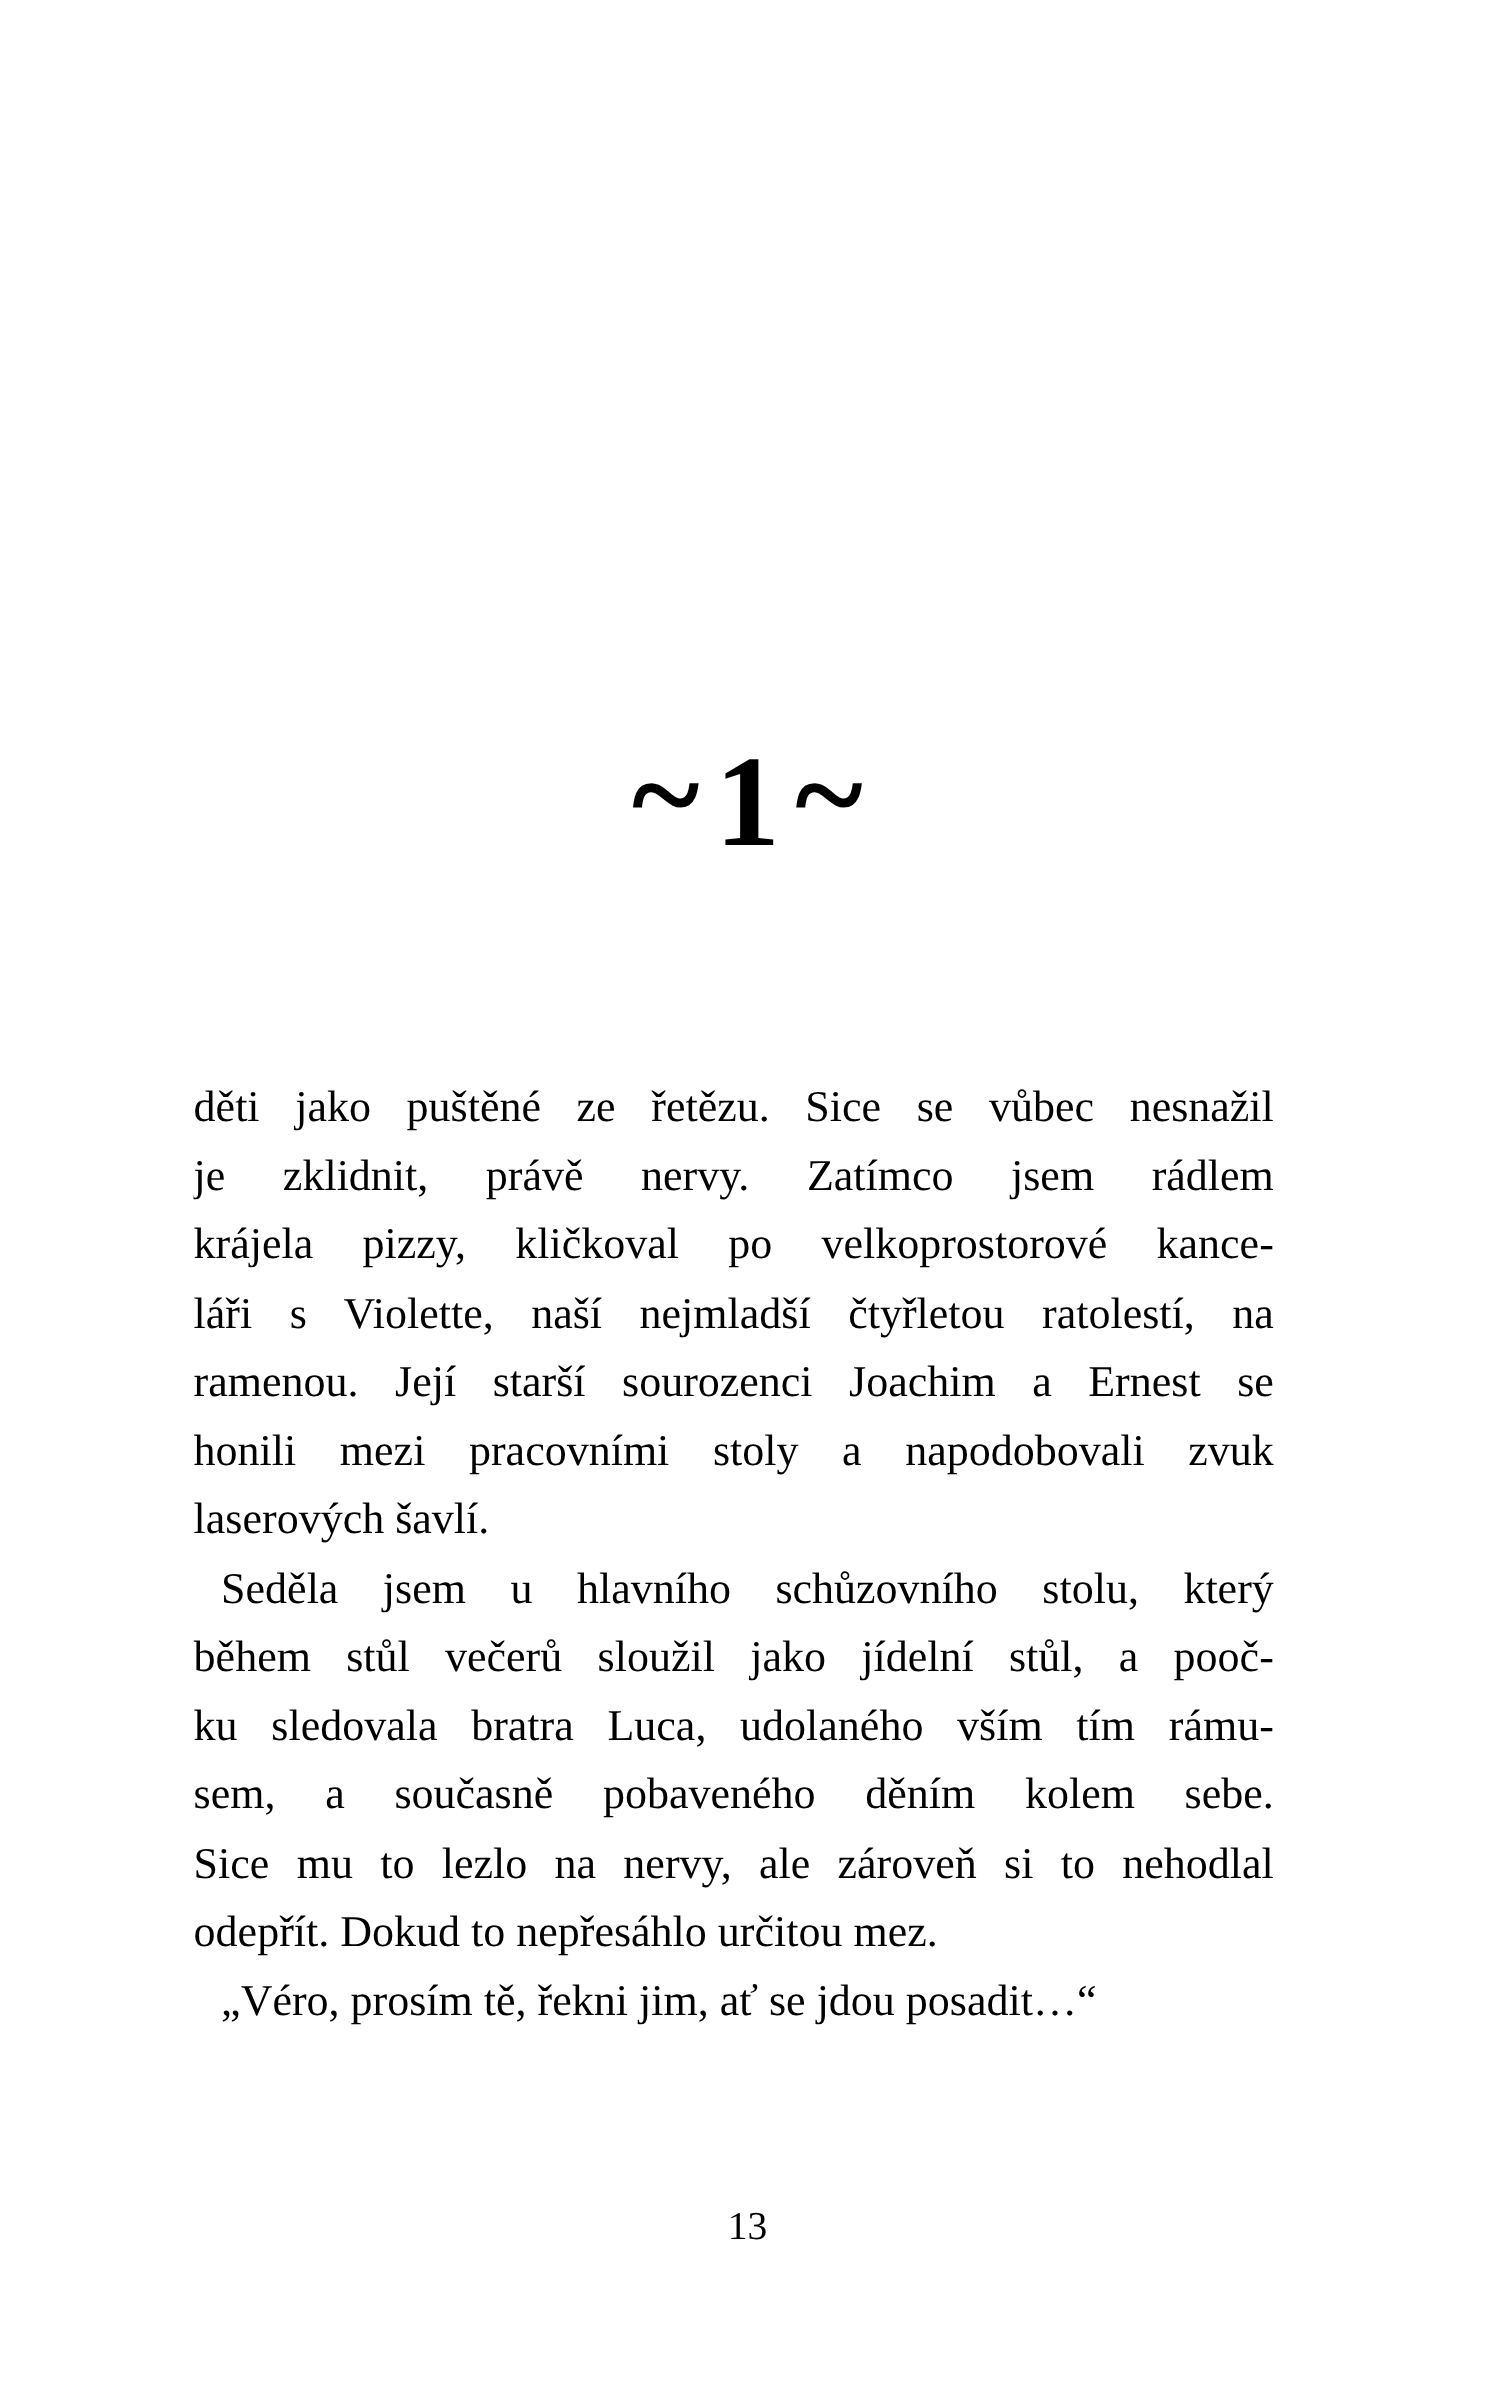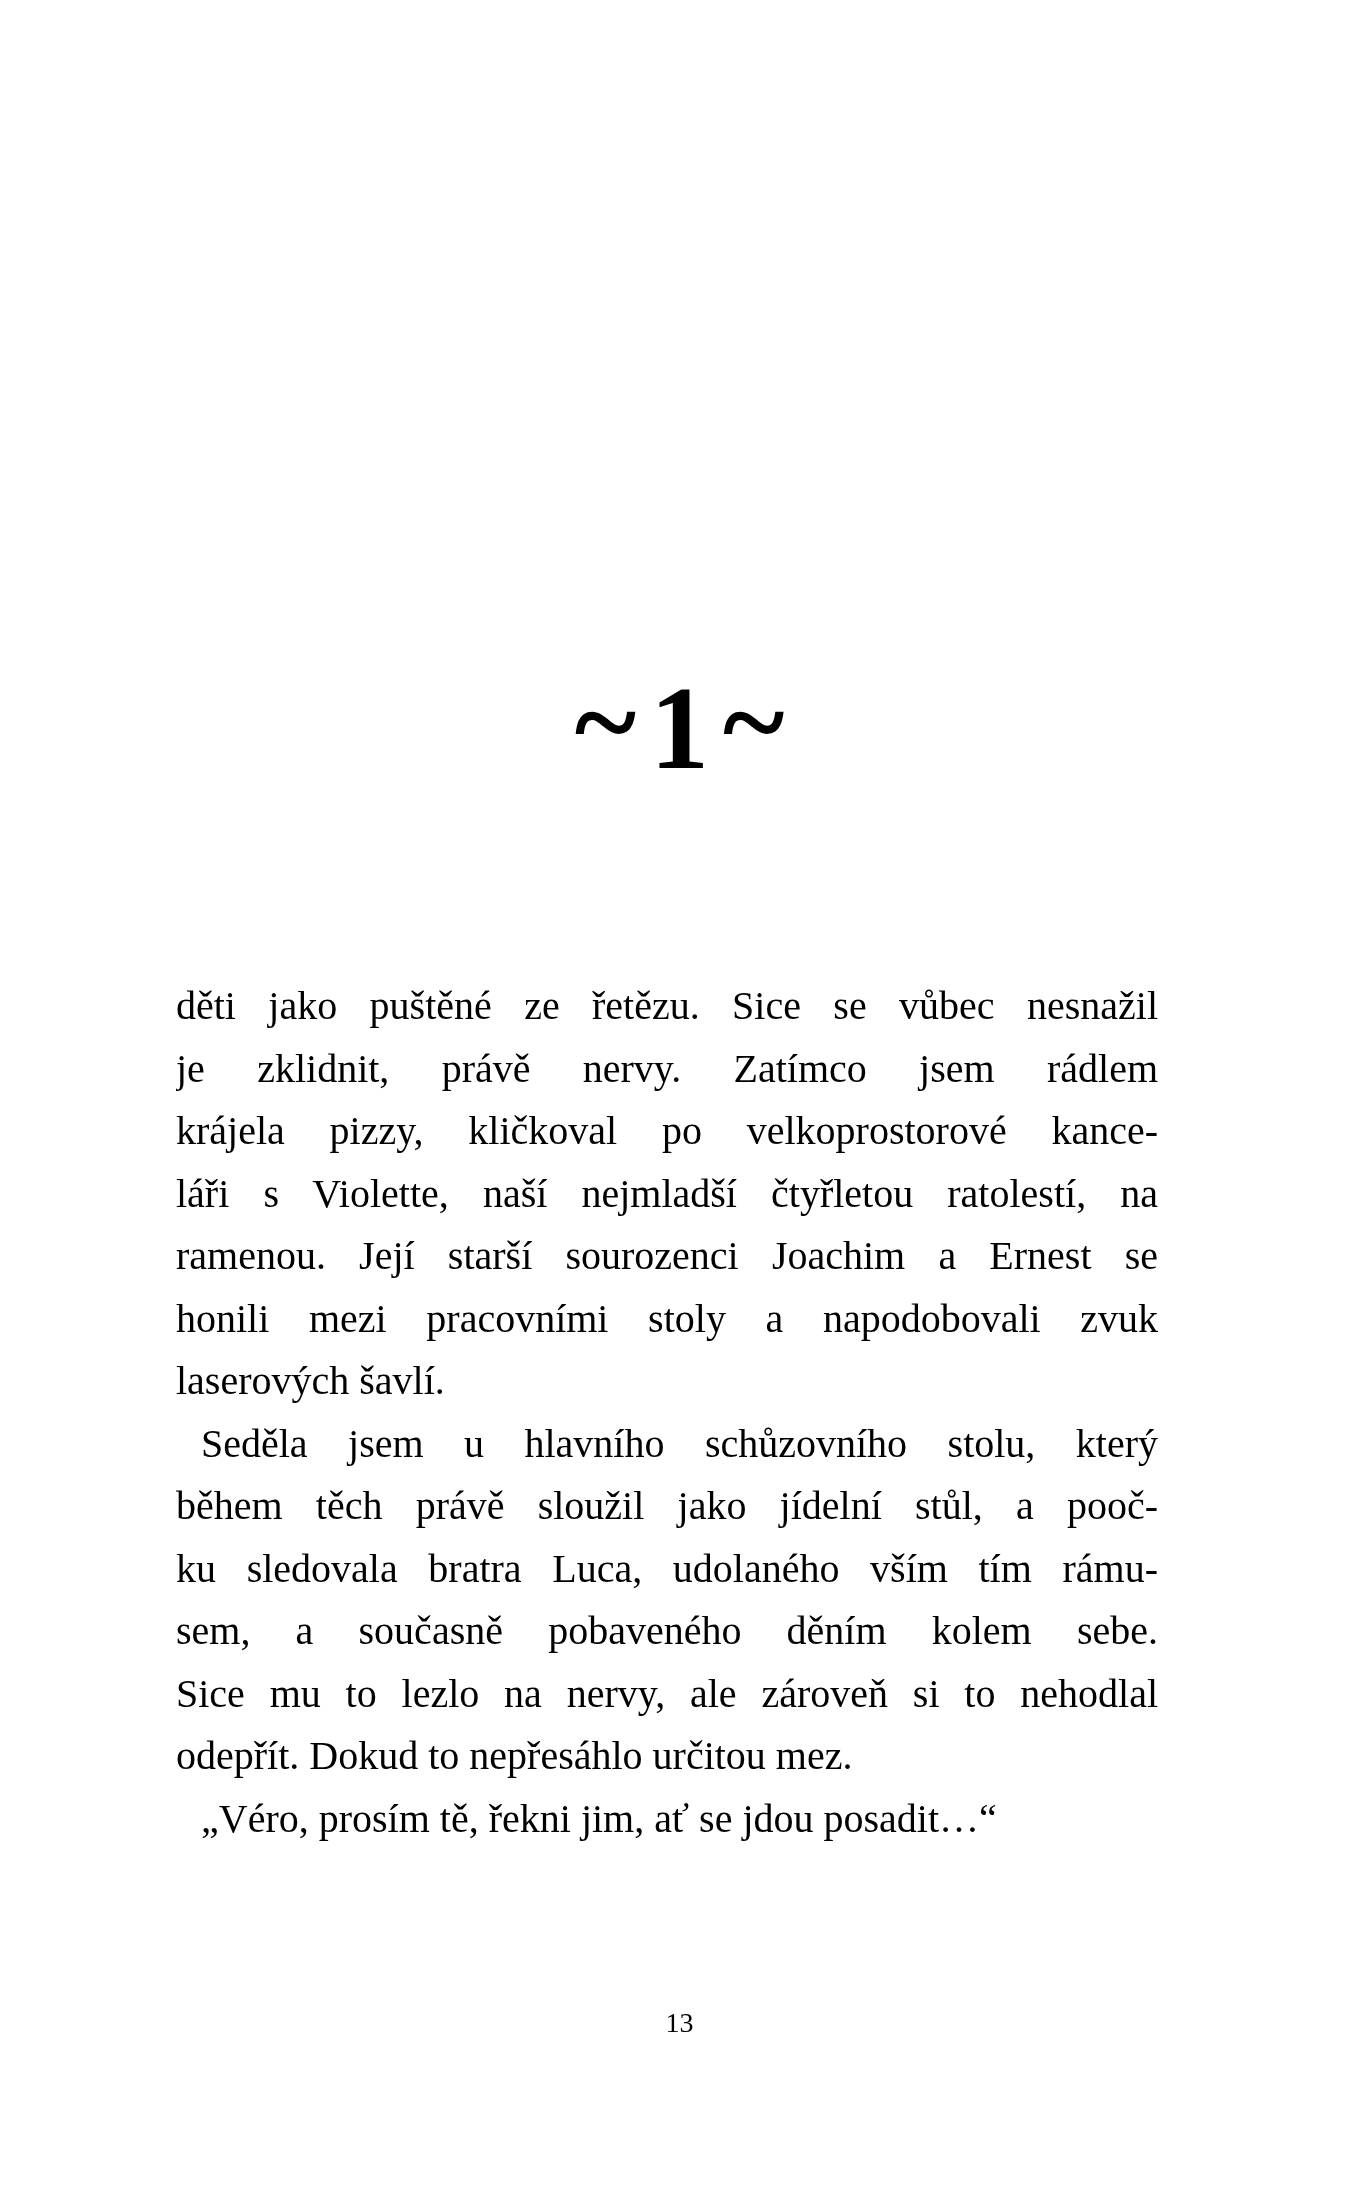--- a/index.html
+++ b/index.html
@@ -58,21 +58,21 @@
   }
   .text-line.indent {
     text-indent: 25px;
   }
   .page-number {
     position: absolute;
     top: 2003px;
     left: 0;
     width: 100%;
     text-align: center;
-    font-size: 28px;
+    font-size: 36px;
     line-height: 40px;
   }
 </style>
 </head>
 <body>
 
 <div class="page">
 
   <div class="chapter-heading">
     <span class="ornament">~</span><span class="num">1</span><span class="ornament">~</span>
@@ -80,21 +80,21 @@
 
   <div class="text-block" id="text-block">
       <div class="text-line">děti jako puštěné ze řetězu. Sice se vůbec nesnažil</div>
       <div class="text-line">je zklidnit, právě nervy. Zatímco jsem rádlem</div>
       <div class="text-line">krájela pizzy, kličkoval po velkoprostorové kance-</div>
       <div class="text-line">láři s Violette, naší nejmladší čtyřletou ratolestí, na</div>
       <div class="text-line">ramenou. Její starší sourozenci Joachim a Ernest se</div>
       <div class="text-line">honili mezi pracovními stoly a napodobovali zvuk</div>
       <div class="text-line last">laserových šavlí.</div>
       <div class="text-line indent">Seděla jsem u hlavního schůzovního stolu, který</div>
-      <div class="text-line">během těch právě sloužil jako jídelní stůl, a pooč-</div>
+      <div class="text-line">během stůl večerů sloužil jako jídelní stůl, a pooč-</div>
       <div class="text-line">ku sledovala bratra Luca, udolaného vším tím rámu-</div>
       <div class="text-line">sem, a současně pobaveného děním kolem sebe.</div>
       <div class="text-line">Sice mu to lezlo na nervy, ale zároveň si to nehodlal</div>
       <div class="text-line last">odepřít. Dokud to nepřesáhlo určitou mez.</div>
       <div class="text-line indent last">„Véro, prosím tě, řekni jim, ať se jdou posadit…“</div>
     </div>
 
   <div class="page-number">13</div>
 
 </div>

